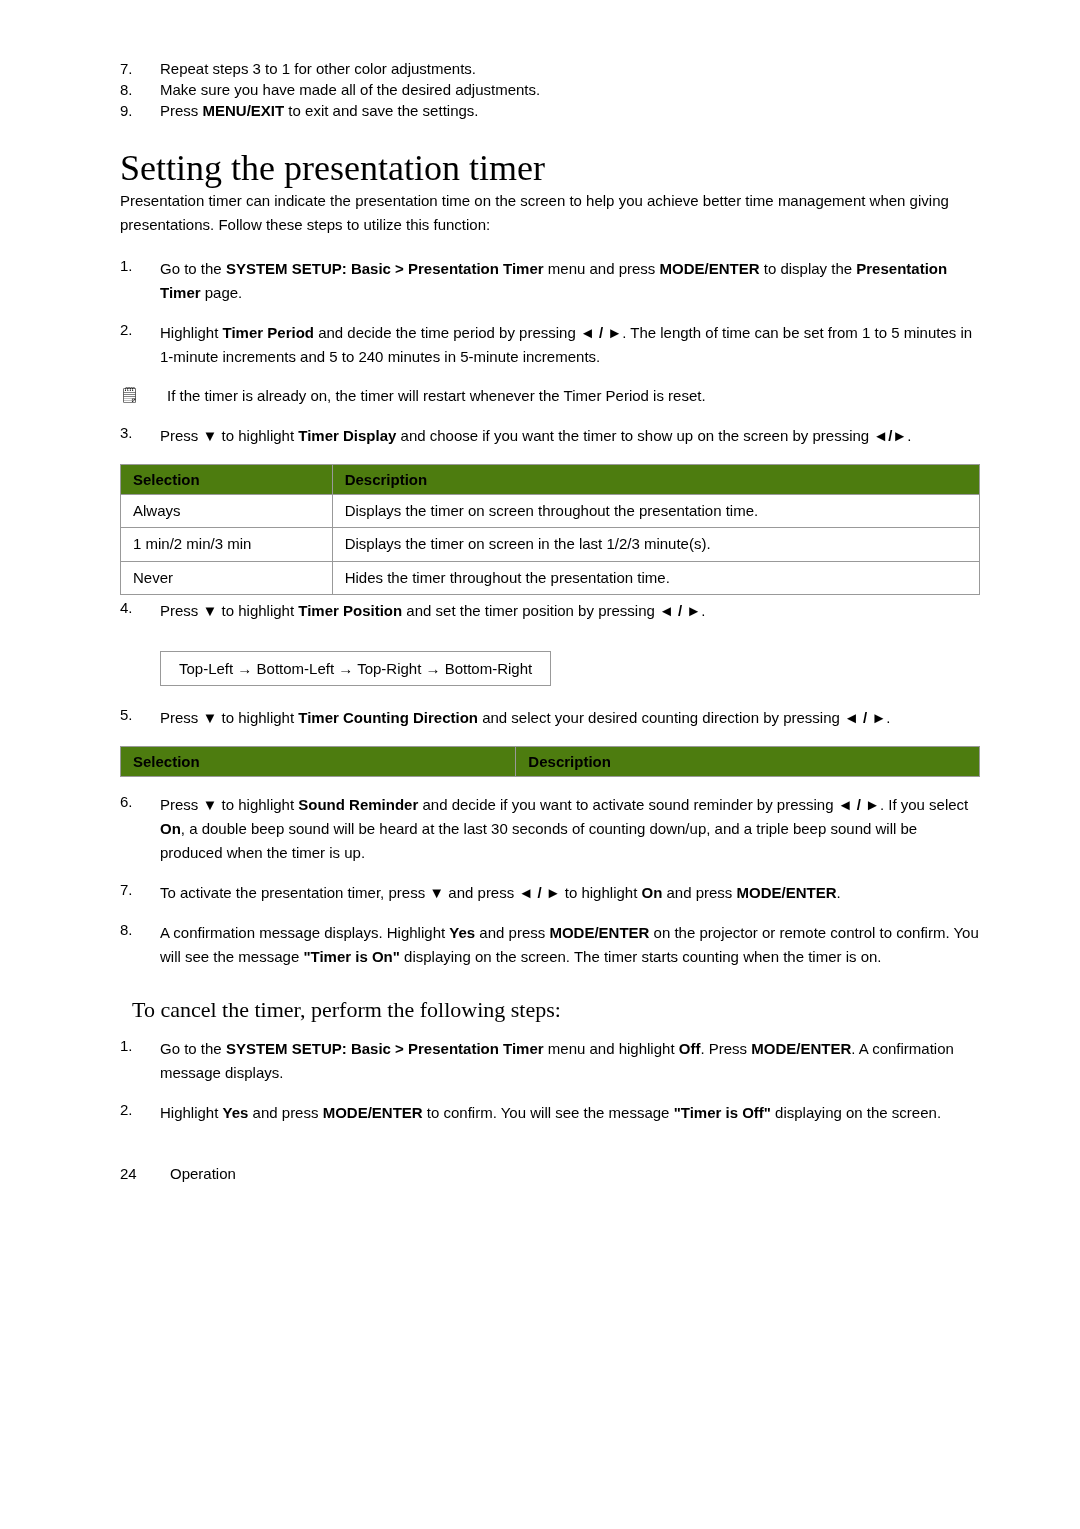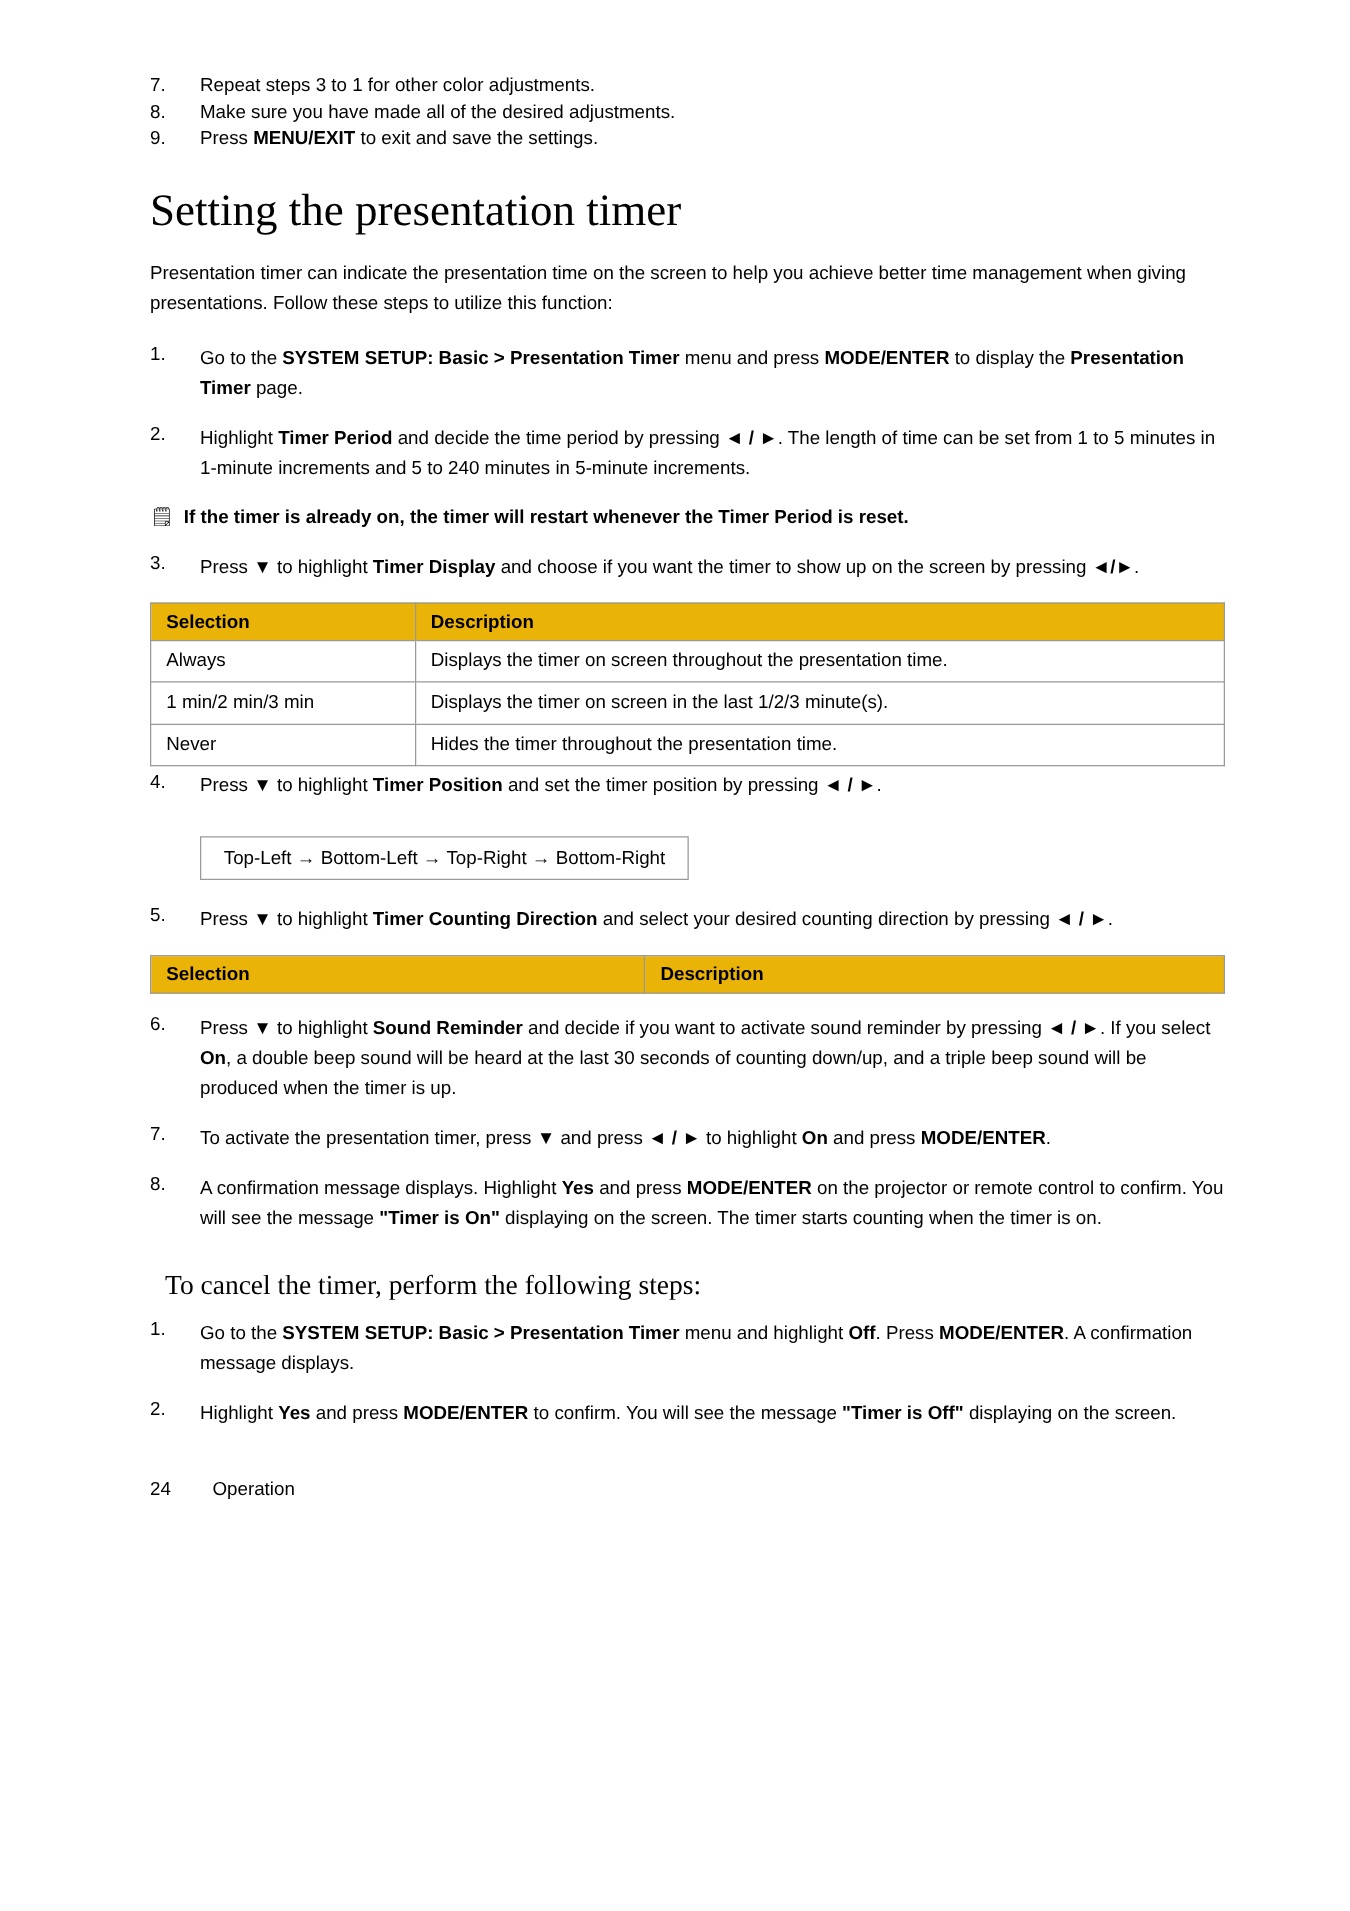--- a/index.html
+++ b/index.html
@@ -30,21 +30,20 @@
 
     .intro-list li .num {
       min-width: 40px;
       font-size: 15px;
     }
 
     .section-title {
       font-family: Georgia, 'Times New Roman', serif;
       font-size: 36px;
       font-weight: normal;
-      margin-bottom: 18px;
       margin-top: 10px;
     }
 
     .intro-paragraph {
       font-size: 15px;
       line-height: 1.6;
       margin-bottom: 20px;
     }
 
     .main-steps {
@@ -76,33 +75,34 @@
     }
 
     .note-icon {
       font-size: 15px;
       margin-right: 8px;
       margin-top: 1px;
     }
 
     .note-text {
       font-size: 15px;
-      font-weight: bold;
+      font-weight: normal;
       line-height: 1.5;
+      margin-left: 20px;
     }
 
     table {
       border-collapse: collapse;
       width: 100%;
       margin-top: 12px;
       margin-bottom: 4px;
     }
 
     table th {
-      background: #eab308;
+      background: #4d7c0f;
       border: 1px solid #999;
       padding: 6px 12px;
       font-size: 15px;
       font-weight: bold;
       text-align: left;
     }
 
     table td {
       border: 1px solid #999;
       padding: 5px 12px;

